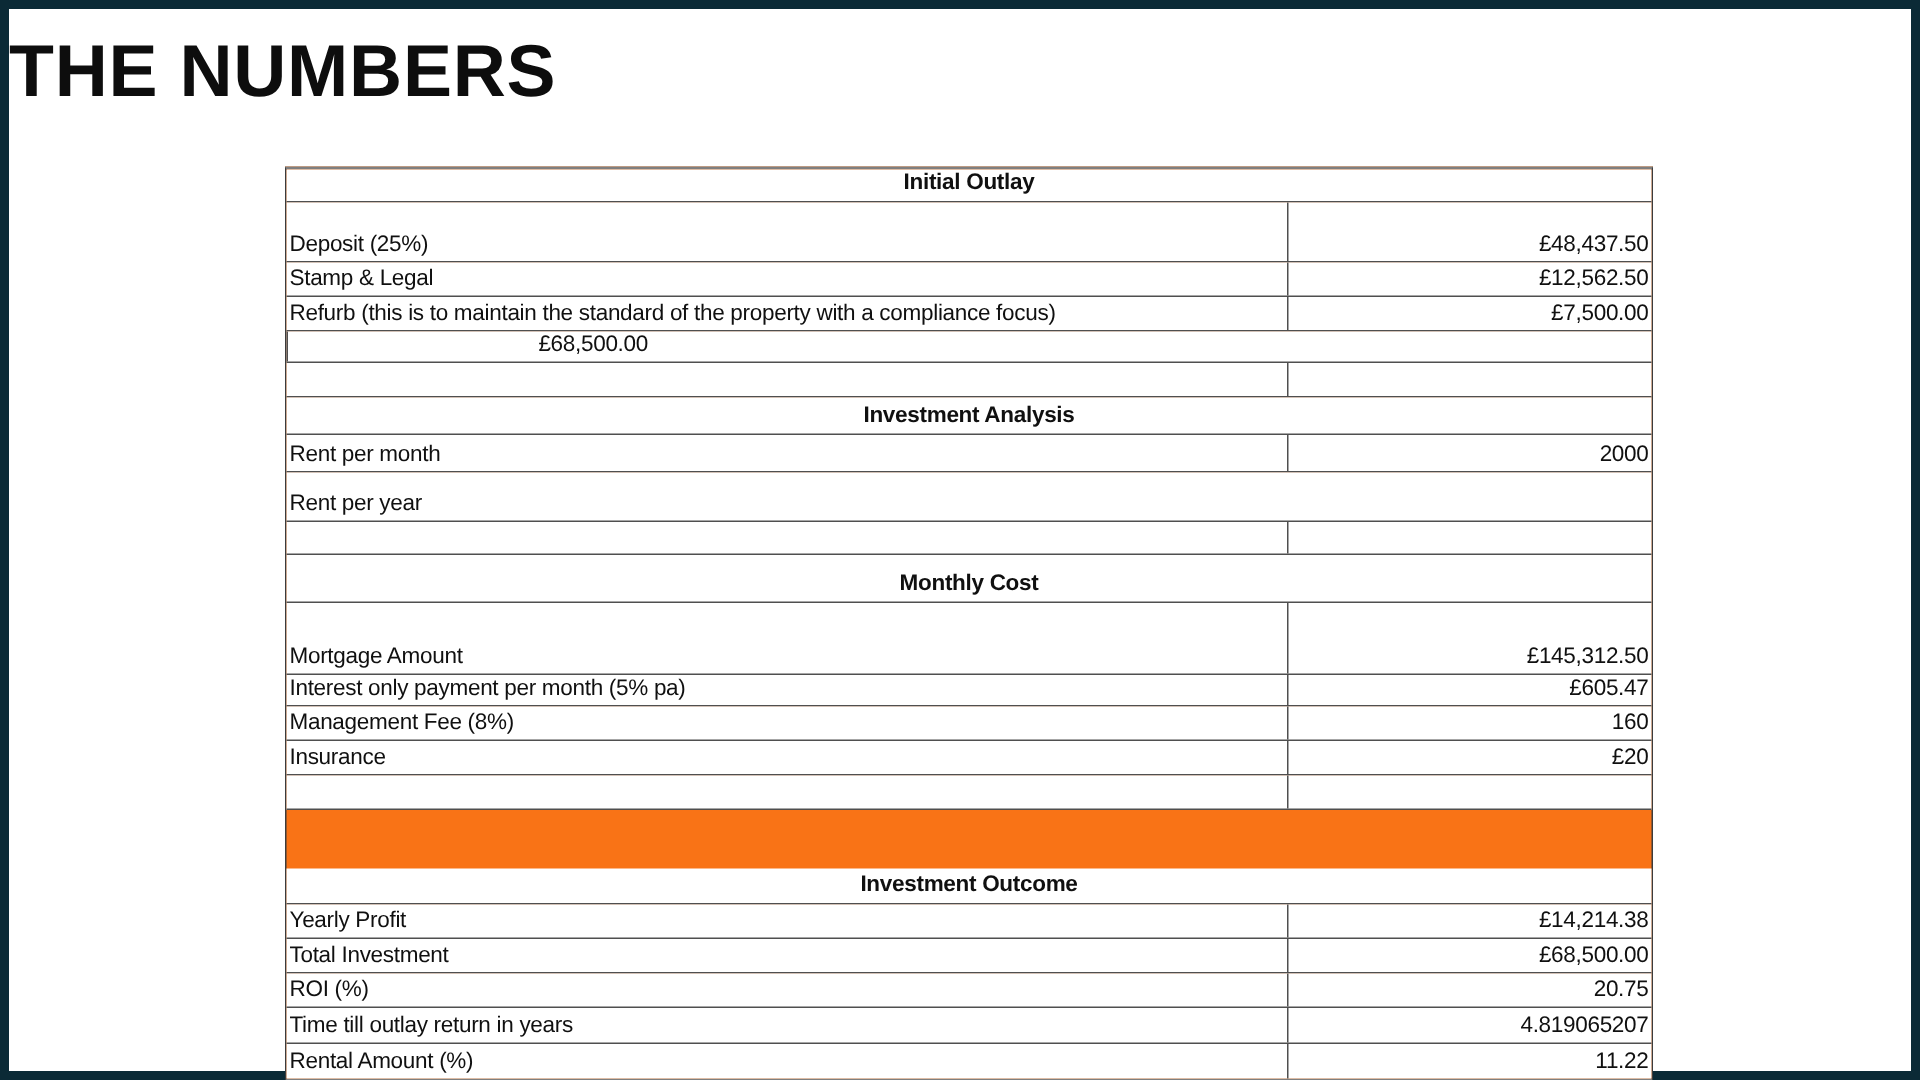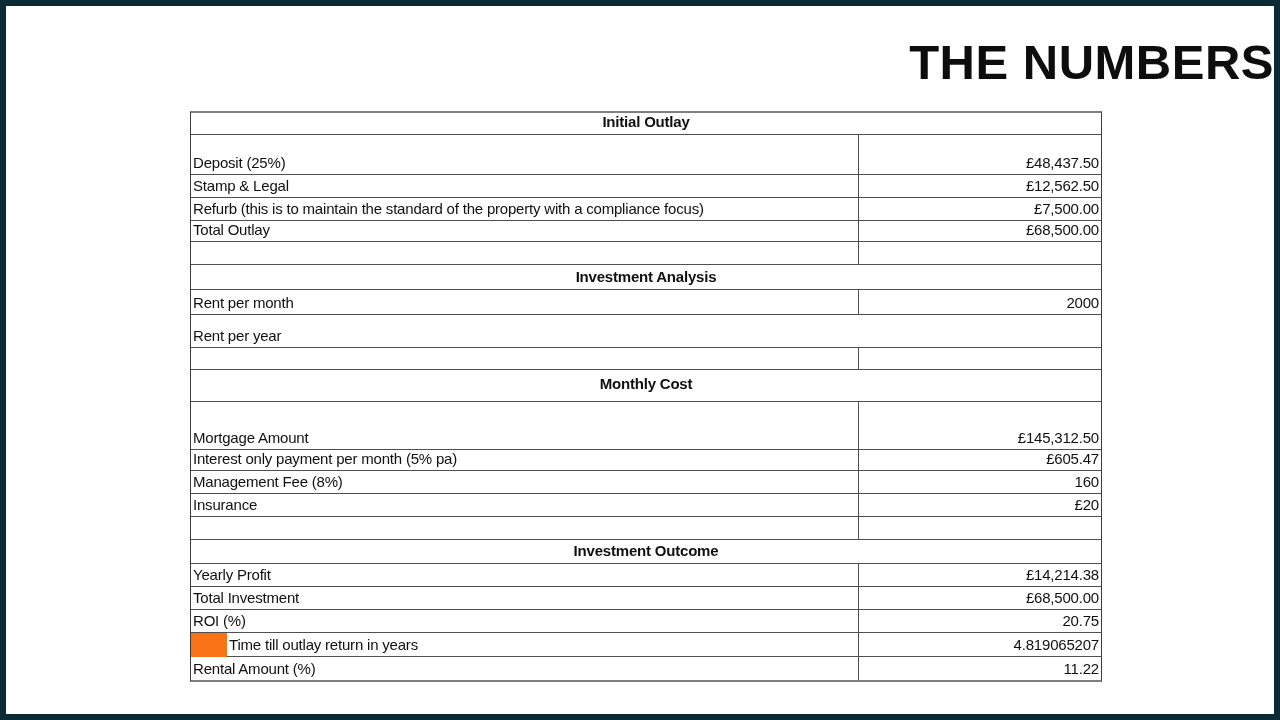--- a/index.html
+++ b/index.html
@@ -8,22 +8,22 @@
     background:#ffffff;
     font-family:"Liberation Sans",sans-serif;
   }
   .slide{
     position:absolute;left:0;top:0;width:1280px;height:720px;
     box-sizing:border-box;
     background:#ffffff;
     border:6px solid #0b2a36;
   }
   .title{
-    position:absolute;left:0;right:0;top:28px;
-    text-align:right;
+    position:absolute;left:0;right:0;top:14px;
+    text-align:left;
     font-size:49px;
     font-weight:800;
     letter-spacing:0.5px;
     color:#0d0d0d;
     white-space:nowrap;
   }
   .ftable{
     position:absolute;left:184px;top:105px;width:912px;
     box-sizing:border-box;
     border-left:1px solid #3c3c3c;
@@ -80,42 +80,41 @@
       </div>
       <div class="row data" style="height: 23px; justify-content: space-between;">
         <div class="cell label-cell">Stamp &amp; Legal</div>
         <div class="cell value-cell">£12,562.50</div>
       </div>
       <div class="row data" style="height: 23px;">
         <div class="cell label-cell">Refurb (this is to maintain the standard of the property with a compliance focus)</div>
         <div class="cell value-cell">£7,500.00</div>
       </div>
       <div class="row data" style="height: 21px;">
-        <div class="cell label-cell">Total Outlay</div>
         <div class="cell value-cell">£68,500.00</div>
       </div>
       <div class="row empty" style="height: 23px;">
         <div class="cell label-cell"></div>
         <div class="cell value-cell"></div>
       </div>
       <div class="row section" style="height: 25px;">
         <div class="cell section-cell">Investment Analysis</div>
       </div>
       <div class="row data" style="height: 25px; text-align: right;">
         <div class="cell label-cell">Rent per month</div>
         <div class="cell value-cell">2000</div>
       </div>
       <div class="row data" style="height: 33px;">
         <div class="cell label-cell">Rent per year</div>
       </div>
       <div class="row empty" style="height: 22px;">
         <div class="cell label-cell"></div>
         <div class="cell value-cell"></div>
       </div>
-      <div class="row section" style="height: 32px; align-items: center;">
+      <div class="row section" style="height: 32px;">
         <div class="cell section-cell">Monthly Cost</div>
       </div>
       <div class="row data" style="height: 48px;">
         <div class="cell label-cell">Mortgage Amount</div>
         <div class="cell value-cell">£145,312.50</div>
       </div>
       <div class="row data" style="height: 21px;">
         <div class="cell label-cell">Interest only payment per month (5% pa)</div>
         <div class="cell value-cell">£605.47</div>
       </div>
@@ -124,36 +123,36 @@
         <div class="cell value-cell">160</div>
       </div>
       <div class="row data" style="height: 23px;">
         <div class="cell label-cell">Insurance</div>
         <div class="cell value-cell">£20</div>
       </div>
       <div class="row empty" style="height: 23px;">
         <div class="cell label-cell"></div>
         <div class="cell value-cell"></div>
       </div>
-      <div class="row section" style="height: 24px;">
+      <div class="row section" style="height: 24px; margin-top: 39px;">
         <div class="cell section-cell">Investment Outcome</div>
       </div>
       <div class="row data" style="height: 23px;">
         <div class="cell label-cell">Yearly Profit</div>
         <div class="cell value-cell">£14,214.38</div>
       </div>
       <div class="row data" style="height: 23px;">
         <div class="cell label-cell">Total Investment</div>
         <div class="cell value-cell">£68,500.00</div>
       </div>
       <div class="row data" style="height: 23px;">
         <div class="cell label-cell">ROI (%)</div>
         <div class="cell value-cell">20.75</div>
       </div>
-      <div class="row data" style="height: 24px; margin-left: 36px;">
+      <div class="row data" style="height: 24px;">
         <div class="cell label-cell">Time till outlay return in years</div>
         <div class="cell value-cell">4.819065207</div>
       </div>
       <div class="row data" style="height: 23px;">
         <div class="cell label-cell">Rental Amount (%)</div>
         <div class="cell value-cell">11.22</div>
       </div>
     </div>
 </div>
 

